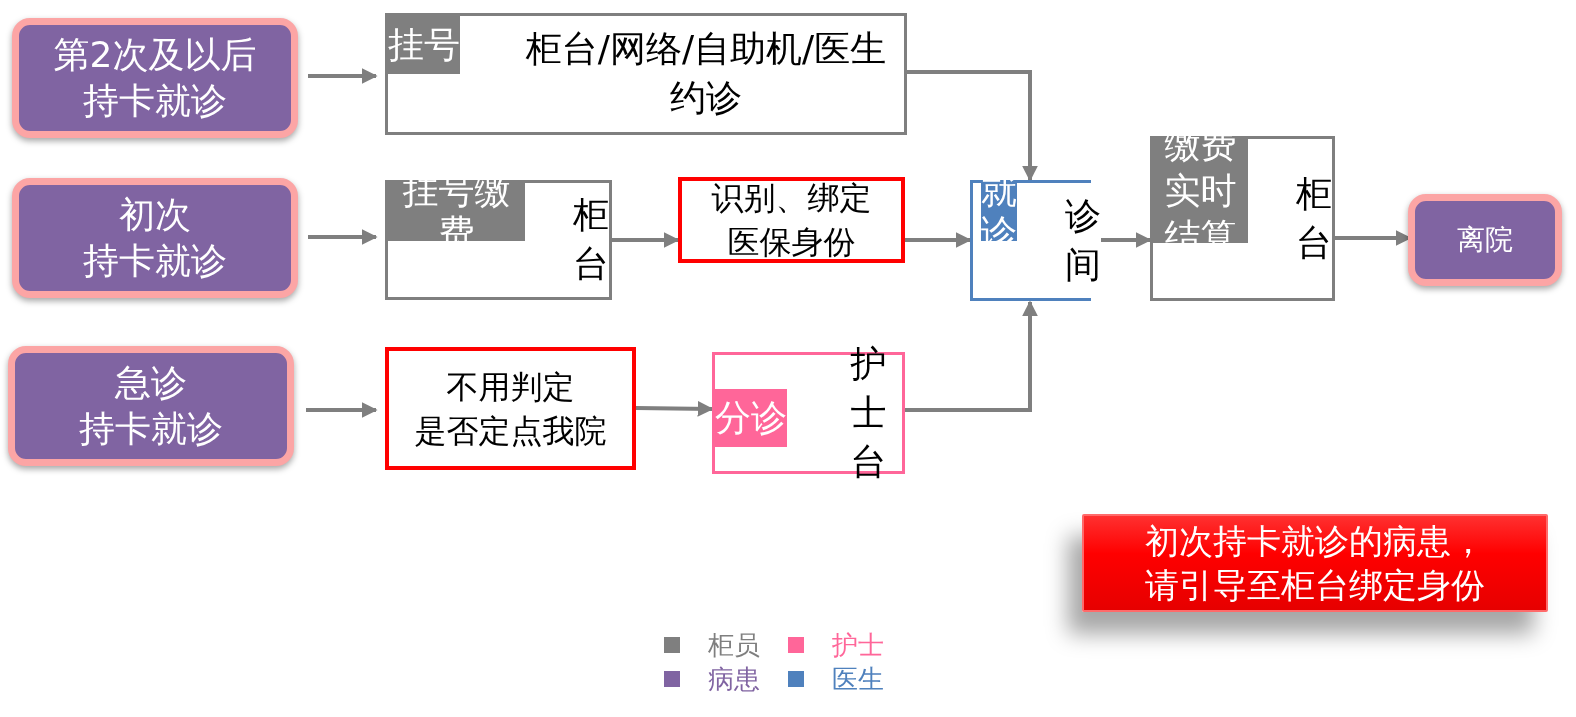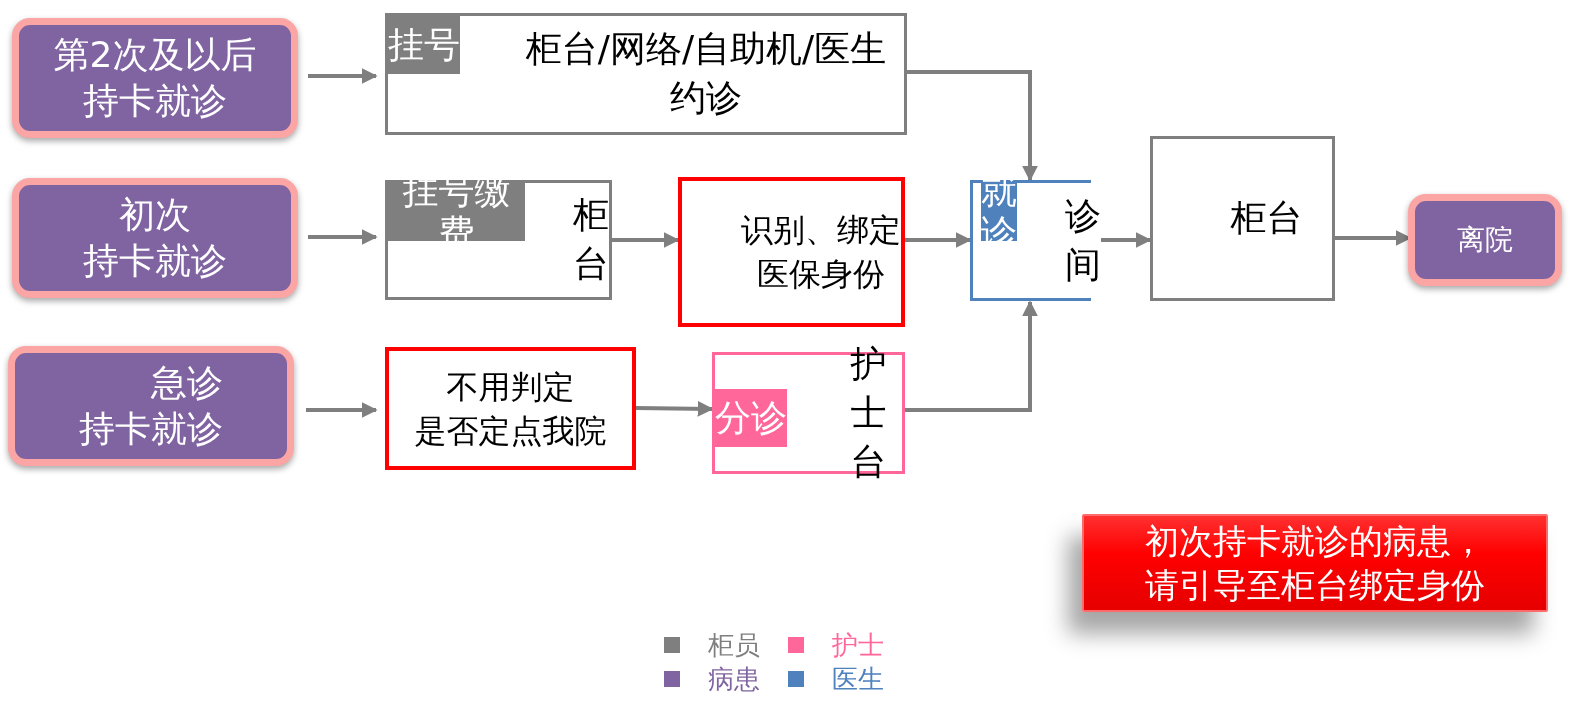--- a/index.html
+++ b/index.html
@@ -69,38 +69,38 @@
     <div>第2次及以后</div>
     <div>持卡就诊</div>
   </div>
 </div>
 <div class="abs patient" style="left:12px;top:178px;width:286px;height:120px;">
   <div>
     <div>初次</div>
     <div>持卡就诊</div>
   </div>
 </div>
-<div class="abs patient" style="left:8px;top:346px;width:286px;height:120px;text-align:right;">
+<div class="abs patient" style="left:8px;top:346px;width:286px;height:120px;">
   <div>
     <div>急诊</div>
     <div>持卡就诊</div>
   </div>
 </div>
 
 <div class="abs stack gray" style="left:385px;top:13px;width:522px;height:122px;">
   <div class="head" style="height:58px;">挂号</div>
   <div class="body">柜台/网络/自助机/医生约诊</div>
 </div>
 
 <div class="abs stack gray" style="left:385px;top:180px;width:227px;height:120px;">
   <div class="head" style="height:58px;">挂号缴费</div>
   <div class="body">柜台</div>
 </div>
 
-<div class="abs redbox" style="left:678px;top:177px;width:227px;height:150px;justify-content:flex-end;">
+<div class="abs redbox" style="left:678px;top:177px;width:227px;height:86px;">
   <div>
     <div>识别、绑定</div>
     <div>医保身份</div>
   </div>
 </div>
 
 <div class="abs redbox" style="left:385px;top:347px;width:251px;height:123px;">
   <div>
     <div>不用判定</div>
     <div>是否定点我院</div>
@@ -111,20 +111,24 @@
   <div class="head" style="height:58px;margin-top:34px;">分诊</div>
   <div class="body">护士台</div>
 </div>
 
 <div class="abs stack blue" style="left:970px;top:180px;width:121px;height:121px;padding-left:8px;">
   <div class="head" style="height:58px;">就诊</div>
   <div class="body">诊间</div>
 </div>
 
 <div class="abs stack gray" style="left:1150px;top:136px;width:185px;height:165px;">
+  <div class="head" style="height:104px;flex-direction:column;line-height:46px;">
+    <div>缴费</div>
+    <div>实时结算</div>
+  </div>
   <div class="body">柜台</div>
 </div>
 
 <div class="abs patient" style="left:1408px;top:194px;width:154px;height:92px;font-size:28px;">
   <div>离院</div>
 </div>
 
 <div class="abs notice" style="left:1082px;top:514px;width:466px;height:98px;">
   <div>
     <div>初次持卡就诊的病患，</div>

